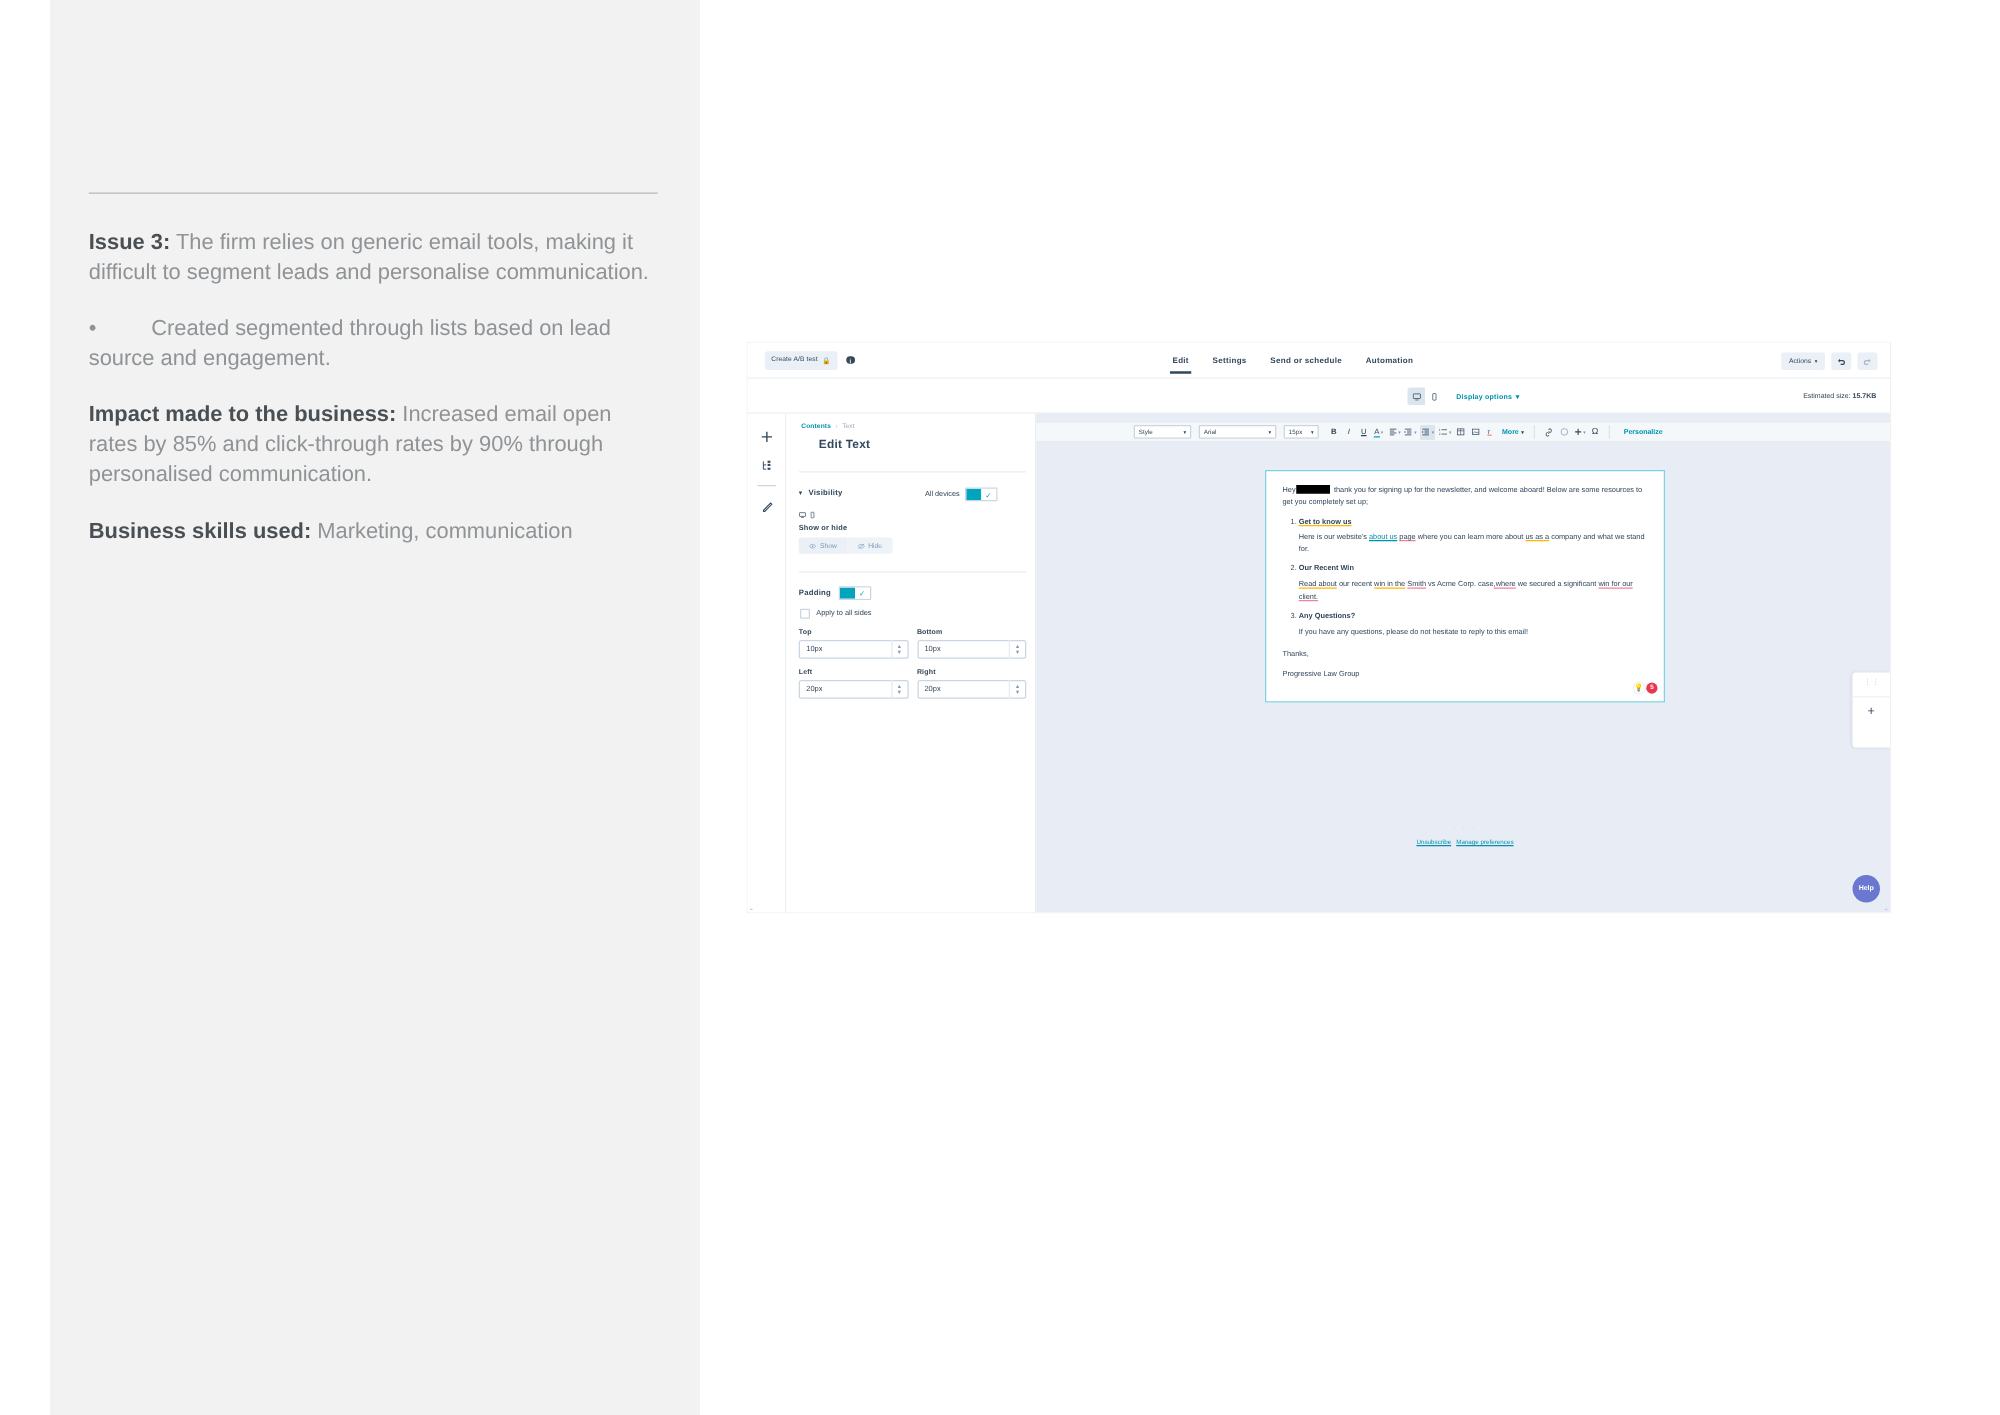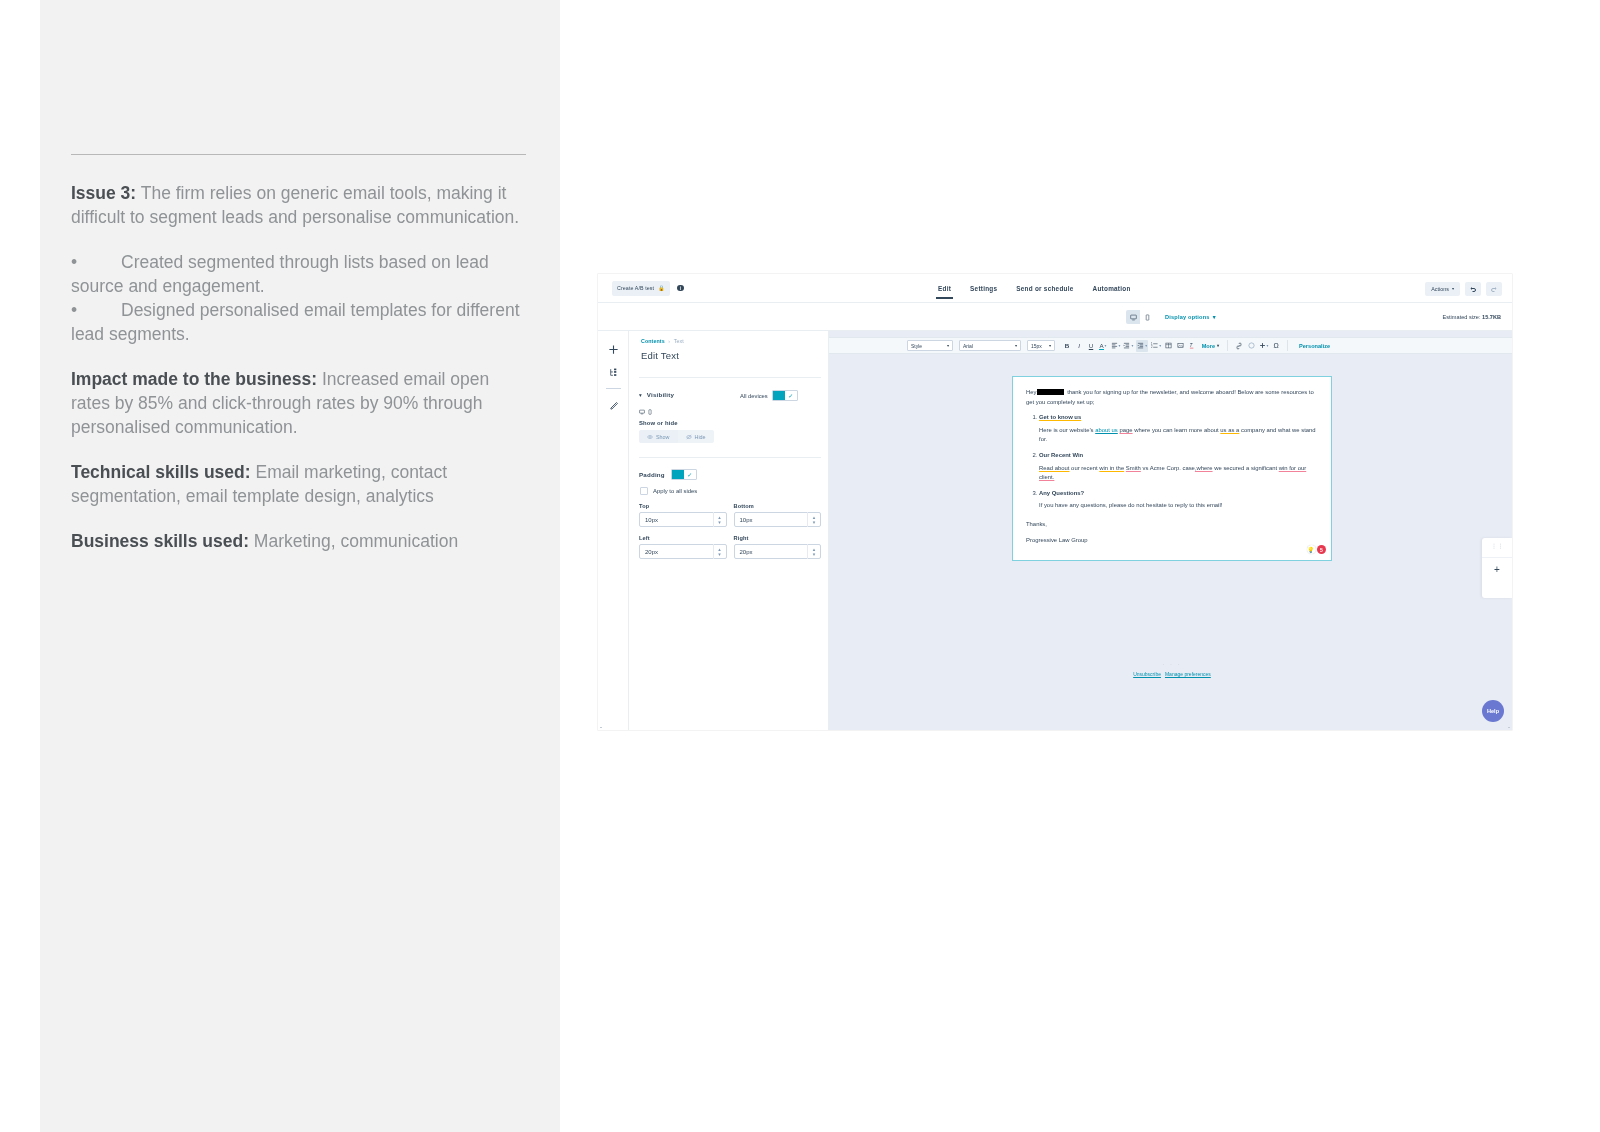--- a/index.html
+++ b/index.html
@@ -106,21 +106,21 @@
 
   
   #panel {
     position:absolute; left:31px; top:57px; width:200px; height:399px;
     background:#fff; border-right:1px solid #e9eef2;
   }
   #breadcrumb { position:absolute; left:12px; top:7px; font-size:5.3px; letter-spacing:.1px; }
   #breadcrumb .crumb-a { color:#0091ae; font-weight:bold; }
   #breadcrumb .crumb-sep { color:#b0c1d4; margin:0 2px; }
   #breadcrumb .crumb-b { color:#99acc2; }
-  #panel-title { position:absolute; left:12px; top:19px; font-size:9.5px; font-weight:normal; color:#33475b; letter-spacing:.2px; }
+  #panel-title { position:absolute; left:26px; top:19px; font-size:9.5px; font-weight:bold; color:#33475b; letter-spacing:.2px; }
   .panel-sep { position:absolute; left:10px; width:182px; height:1px; background:#e9eef2; }
 
   #vis-head { position:absolute; left:10px; top:60px; display:flex; align-items:center; gap:5px; }
   #vis-head .tw { font-size:5.5px; color:#33475b; }
   #vis-head .lbl { font-size:6.2px; font-weight:bold; color:#33475b; letter-spacing:.2px; }
   #alldev { position:absolute; left:111px; top:59px; display:flex; align-items:center; gap:4px; }
   #alldev .lbl { font-size:5.8px; color:#33475b; }
   .toggle {
     width:26px; height:11px; display:flex; border:1px solid #cbd6e2; border-radius:1px; overflow:hidden;
   }
@@ -226,26 +226,24 @@
 
 <div id="left-panel">
   <div id="left-inner">
     <div class="hrule"></div>
 
     <p class="para"><b>Issue 3:</b><span> The firm relies on generic email tools, making it difficult to segment leads and personalise communication.</span></p>
 
 
     <div class="bullet-list">
       <div class="bullet-row"><span class="dot">•</span><span>Created segmented through lists based on lead source and engagement.</span></div>
-      <div class="bullet-row"><span class="dot">•</span><span>Designed personalised email templates for different lead segments.</span></div>
     </div>
 
     <p class="para"><b>Impact made to the business:</b><span> Increased email open rates by 85% and click-through rates by 90% through personalised communication.</span></p>
 
-    <p class="para"><b>Technical skills used:</b><span> Email marketing, contact segmentation, email template design, analytics</span></p>
 
     <p class="para"><b>Business skills used:</b><span> Marketing, communication</span></p>
   </div>
 </div>
 
 <div id="shot">
 
   <div id="topbar">
     <div class="ab-btn">
       <span>Create A/B test</span>

